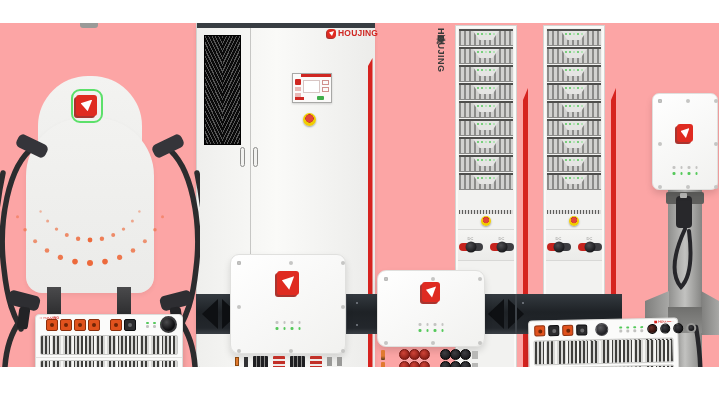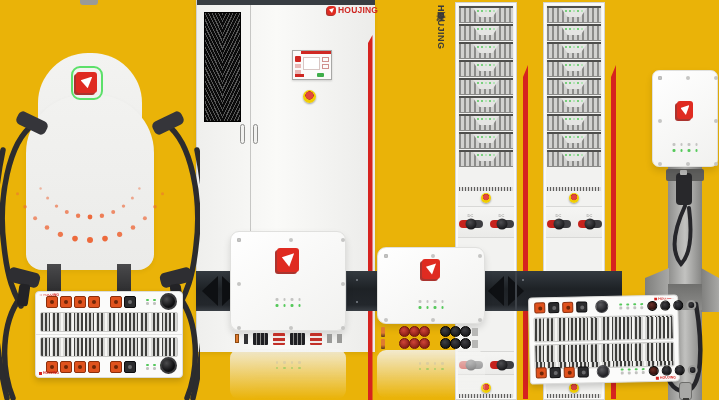--- a/index.html
+++ b/index.html
@@ -1,16 +1,16 @@
 <!DOCTYPE html>
 <html><head>
 <meta charset="utf-8">
 <style>
   html,body{margin:0;padding:0;background:#fff;font-family:"Liberation Sans",sans-serif;}
-  .stage{position:relative;width:719px;height:400px;background:#eab308;overflow:hidden;}
+  .stage{position:relative;width:719px;height:344px;background:#fca5a5;overflow:hidden;margin-top:23px;}
   .stage *{box-sizing:border-box;}
   i,span,div{display:block;}
 
   
   .cabinet{position:absolute;left:196px;top:0;width:179px;height:400px;z-index:1;}
   .cab-body{position:absolute;left:0;top:0;width:179px;height:352px;
     background:linear-gradient(90deg,#efefed,#fafaf8 45%,#ececea);
     border-left:1px solid #d2d2d0;box-shadow:0 2px 4px rgba(0,0,0,.08);}
   .cab-top{position:absolute;left:0;top:0;right:0;height:5px;background:#383d42;}
   .grille{position:absolute;left:7px;top:12px;width:37px;height:110px;background:#141414;border:1px solid #000;display:flex;}

